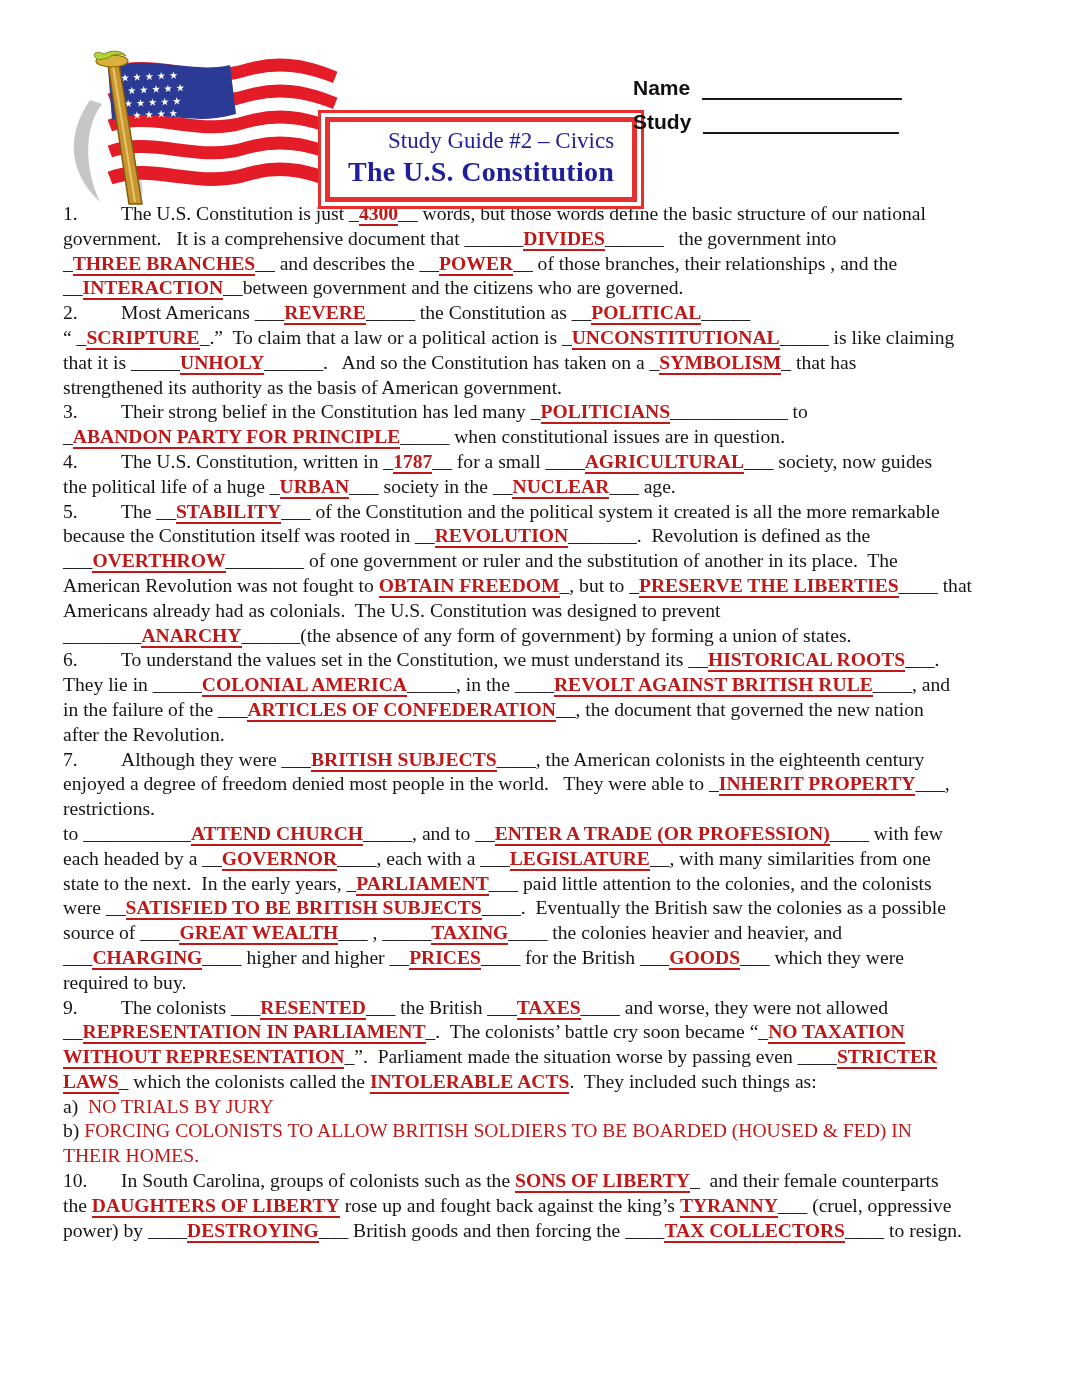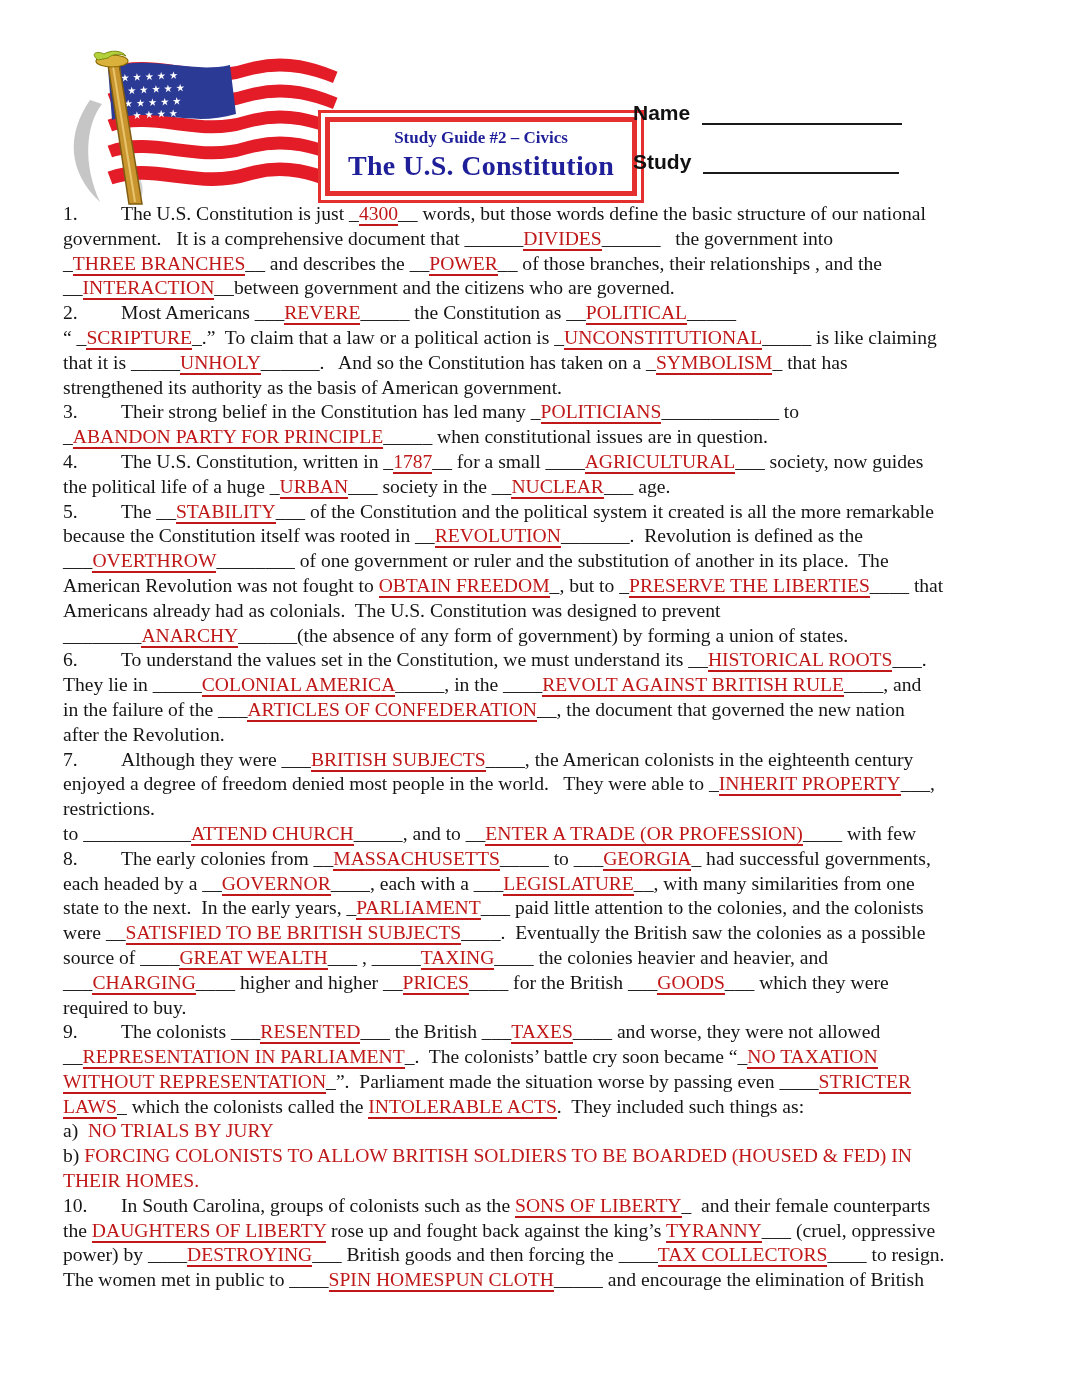--- a/index.html
+++ b/index.html
@@ -14,36 +14,36 @@
     font-family:"Liberation Serif",serif;color:var(--ink);
   }
   
   .header{position:relative;height:202px;}
   .flag{position:absolute;left:38px;top:50px;width:300px;height:160px;}
   .titlebox{
     position:absolute;left:318px;top:110px;background:#ffffff;
     border:3px solid var(--boxred);padding:4px;z-index:3;
   }
   .titlebox-inner{border:5px solid var(--boxred);padding:6px 18px 9px;text-align:center;background:#fff;}
-  .tb1{font-family:"Liberation Serif",serif;font-weight:bold;font-size:17px;color:var(--navy);}
+  .tb1{font-family:"Liberation Serif",serif;font-weight:normal;font-size:23px;color:var(--navy);text-align:right;}
   .tb2{font-family:Liberation Serif, serif;font-weight:bold;font-size:28px;color:var(--navy);margin-top:2px;letter-spacing:0.3px;}
   .idblock{
     position:absolute;left:633px;top:76px;z-index:3;
     font-family:"Liberation Sans",sans-serif;font-weight:bold;font-size:21px;color:#111;
   }
-  .idrow{display:flex;align-items:flex-end;margin-bottom:10px;margin-top:25px;}
+  .idrow{display:flex;align-items:flex-end;margin-bottom:10px;}
   .idline{display:inline-block;border-bottom:2.5px solid #1a1a1a;height:22px;margin-left:12px;}
   .idline.name{width:200px;}
   .idline.period{width:196px;}
   
   .docbody{padding:0 56px 0 63px;font-size:19.6px;line-height:24.8px;}
   .para{margin:0;}
   .line{white-space:pre;}
   .num{display:inline-block;width:58px;}
-  .ans{color:var(--red);border-bottom:2px solid var(--red);}
+  .ans{color:var(--red);border-bottom:2px solid var(--red);font-weight:bold;}
   .red{color:var(--red);}
   .txt{color:var(--ink);}
 </style>
 </head>
 <body>
 
 <div class="page">
 
   <div class="header">
 
@@ -136,38 +136,36 @@
         <div class="line"><span class="txt">in the failure of the ___</span><span class="ans">ARTICLES OF CONFEDERATION</span><span class="txt">__, the document that governed the new nation</span></div>
         <div class="line"><span class="txt">after the Revolution.</span></div>
       </div>
       <div class="para">
         <div class="line"><span class="num">7.</span><span class="txt">Although they were ___</span><span class="ans">BRITISH SUBJECTS</span><span class="txt">____, the American colonists in the eighteenth century</span></div>
         <div class="line"><span class="txt">enjoyed a degree of freedom denied most people in the world.   They were able to _</span><span class="ans">INHERIT PROPERTY</span><span class="txt">___,</span></div>
         <div class="line"><span class="txt">restrictions.</span></div>
         <div class="line"><span class="txt">to ___________</span><span class="ans">ATTEND CHURCH</span><span class="txt">_____, and to __</span><span class="ans">ENTER A TRADE (OR PROFESSION)</span><span class="txt">____ with few</span></div>
       </div>
       <div class="para">
-        <div class="line"><span class="num">8.</span><span class="txt">The early colonies from __</span><span class="ans">MASSACHUSETTS</span><span class="txt">_____ to ___</span><span class="ans">GEORGIA</span><span class="txt">_ had successful governments,</span></div>
         <div class="line"><span class="txt">each headed by a __</span><span class="ans">GOVERNOR</span><span class="txt">____, each with a ___</span><span class="ans">LEGISLATURE</span><span class="txt">__, with many similarities from one</span></div>
         <div class="line"><span class="txt">state to the next.  In the early years, _</span><span class="ans">PARLIAMENT</span><span class="txt">___ paid little attention to the colonies, and the colonists</span></div>
         <div class="line"><span class="txt">were __</span><span class="ans">SATISFIED TO BE BRITISH SUBJECTS</span><span class="txt">____.  Eventually the British saw the colonies as a possible</span></div>
         <div class="line"><span class="txt">source of ____</span><span class="ans">GREAT WEALTH</span><span class="txt">___ , _____</span><span class="ans">TAXING</span><span class="txt">____ the colonies heavier and heavier, and</span></div>
         <div class="line"><span class="txt">___</span><span class="ans">CHARGING</span><span class="txt">____ higher and higher __</span><span class="ans">PRICES</span><span class="txt">____ for the British ___</span><span class="ans">GOODS</span><span class="txt">___ which they were</span></div>
         <div class="line"><span class="txt">required to buy.</span></div>
       </div>
       <div class="para">
         <div class="line"><span class="num">9.</span><span class="txt">The colonists ___</span><span class="ans">RESENTED</span><span class="txt">___ the British ___</span><span class="ans">TAXES</span><span class="txt">____ and worse, they were not allowed</span></div>
         <div class="line"><span class="txt">__</span><span class="ans">REPRESENTATION IN PARLIAMENT</span><span class="txt">_.  The colonists’ battle cry soon became “_</span><span class="ans">NO TAXATION</span></div>
         <div class="line"><span class="ans">WITHOUT REPRESENTATION</span><span class="txt">_”.  Parliament made the situation worse by passing even ____</span><span class="ans">STRICTER</span></div>
         <div class="line"><span class="ans">LAWS</span><span class="txt">_ which the colonists called the </span><span class="ans">INTOLERABLE ACTS</span><span class="txt">.  They included such things as:</span></div>
         <div class="line"><span class="txt">a)  </span><span class="red">NO TRIALS BY JURY</span></div>
         <div class="line"><span class="txt">b) </span><span class="red">FORCING COLONISTS TO ALLOW BRITISH SOLDIERS TO BE BOARDED (HOUSED &amp; FED) IN</span></div>
         <div class="line"><span class="red">THEIR HOMES.</span></div>
       </div>
       <div class="para">
         <div class="line"><span class="num">10.</span><span class="txt">In South Carolina, groups of colonists such as the </span><span class="ans">SONS OF LIBERTY</span><span class="txt">_  and their female counterparts</span></div>
         <div class="line"><span class="txt">the </span><span class="ans">DAUGHTERS OF LIBERTY</span><span class="txt"> rose up and fought back against the king’s </span><span class="ans">TYRANNY</span><span class="txt">___ (cruel, oppressive</span></div>
         <div class="line"><span class="txt">power) by ____</span><span class="ans">DESTROYING</span><span class="txt">___ British goods and then forcing the ____</span><span class="ans">TAX COLLECTORS</span><span class="txt">____ to resign.</span></div>
-        <div class="line"><span class="txt">The women met in public to ____</span><span class="ans">SPIN HOMESPUN CLOTH</span><span class="txt">_____ and encourage the elimination of British</span></div>
       </div>
     </div>
 
 </div>
 
 </body></html>

